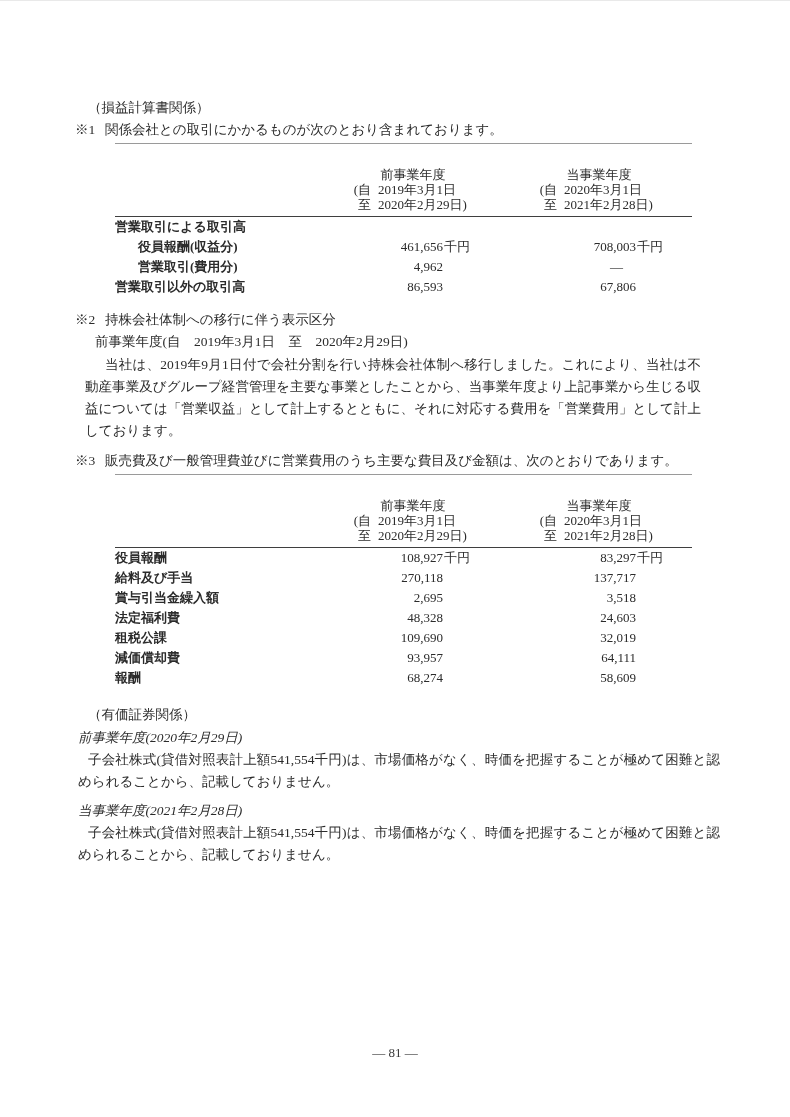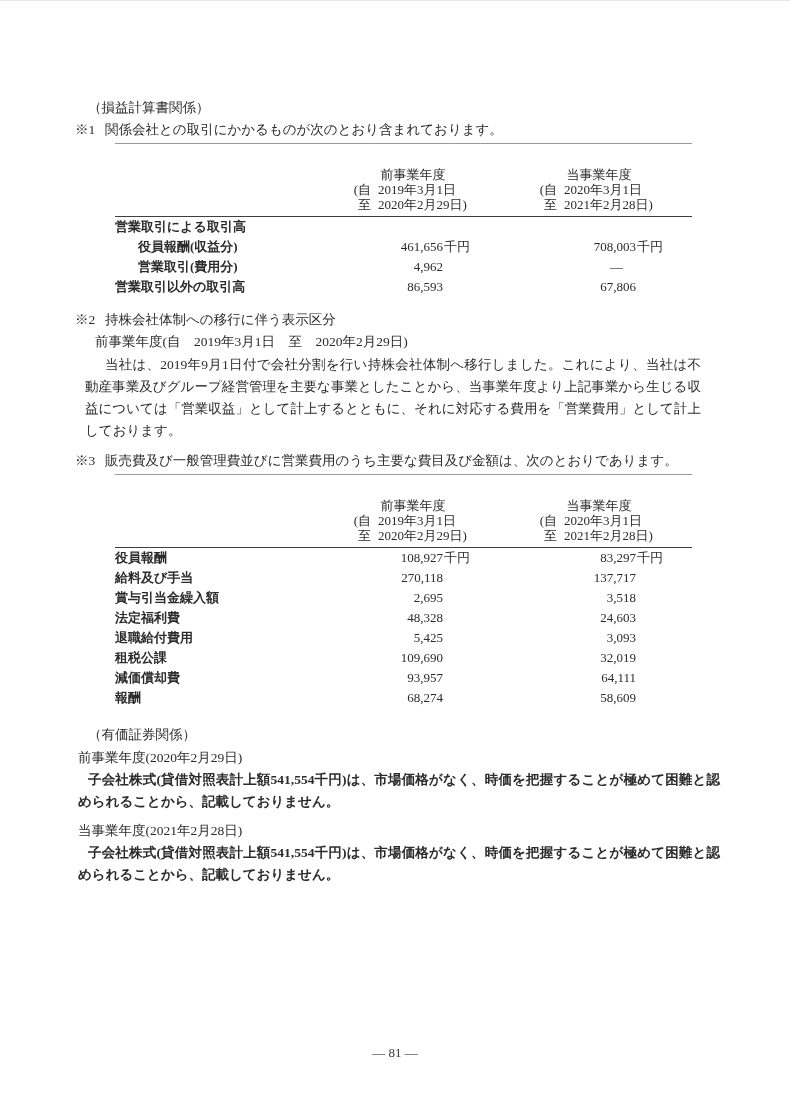--- a/index.html
+++ b/index.html
@@ -63,29 +63,28 @@
   td.num-cell .num {
     display: inline-block; text-align: right; box-sizing: border-box;
   }
   td.num-cell.prev .num { width: 123px; }
   td.num-cell.curr .num { width: 130px; }
   td.num-cell.dash .num { padding-right: 13px; }
   td.num-cell .unit { display: inline-block; width: 30px; text-align: left; padding-left: 1px; }
 
   
   .sec-title { margin: 18px 0 0 88px; line-height: 17px; }
-  .sec-sub { margin: 6px 16px 0 78px; line-height: 17px; }
+  .sec-sub { margin: 6px 16px 0 78px; line-height: 17px; font-style: italic; }
   .sec-sub.gap { margin-top: 9px; }
   .sec-para {
     margin: 3px 0 0 78px;
     width: 642px;
     line-height: 22px;
     text-indent: 10px;
     text-align: justify;
-    font-weight: bold;
   }
 
   .page-footer {
     position: absolute;
     top: 1044px; left: 0;
     width: 100%;
     text-align: center;
     font-size: 13px;
     color: #3a3a3a;
   }
@@ -219,25 +218,20 @@
         <td class="row-label">賞与引当金繰入額</td>
         <td class="num-cell prev"><span class="num">2,695</span><span class="unit"></span></td>
         <td class="num-cell curr"><span class="num">3,518</span><span class="unit"></span></td>
       </tr>
       <tr>
         <td class="row-label">法定福利費</td>
         <td class="num-cell prev"><span class="num">48,328</span><span class="unit"></span></td>
         <td class="num-cell curr"><span class="num">24,603</span><span class="unit"></span></td>
       </tr>
       <tr>
-        <td class="row-label">退職給付費用</td>
-        <td class="num-cell prev"><span class="num">5,425</span><span class="unit"></span></td>
-        <td class="num-cell curr"><span class="num">3,093</span><span class="unit"></span></td>
-      </tr>
-      <tr>
         <td class="row-label">租税公課</td>
         <td class="num-cell prev"><span class="num">109,690</span><span class="unit"></span></td>
         <td class="num-cell curr"><span class="num">32,019</span><span class="unit"></span></td>
       </tr>
       <tr>
         <td class="row-label">減価償却費</td>
         <td class="num-cell prev"><span class="num">93,957</span><span class="unit"></span></td>
         <td class="num-cell curr"><span class="num">64,111</span><span class="unit"></span></td>
       </tr>
       <tr>

